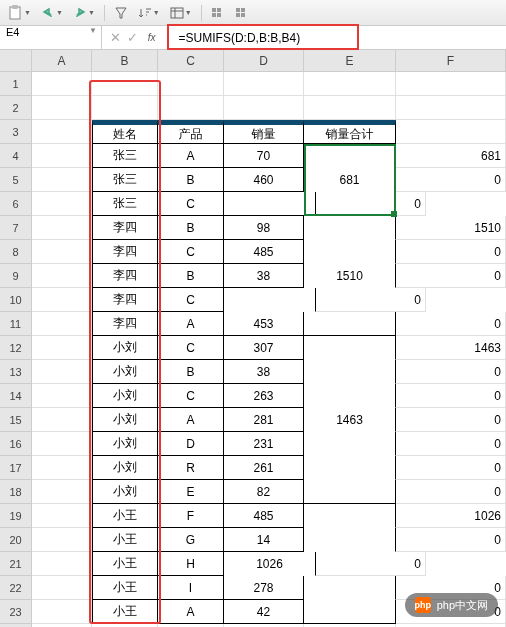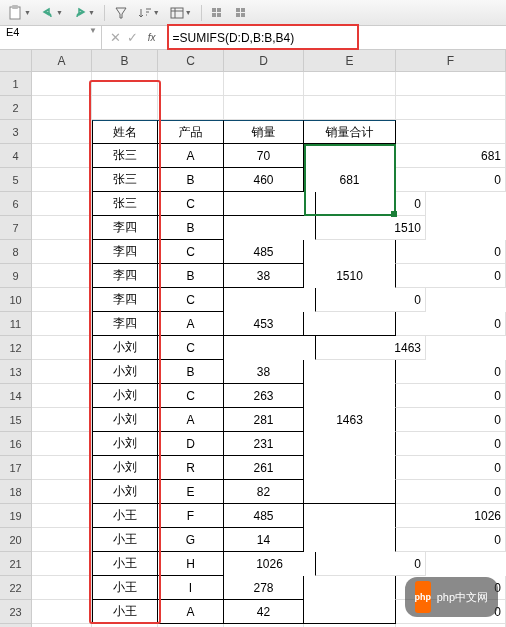--- a/index.html
+++ b/index.html
@@ -9,49 +9,49 @@
     .tb-btn { display: inline-flex; align-items: center; padding: 2px 3px; cursor: pointer; }
     .tb-btn svg { display: block; }
     .tb-sep { width: 1px; height: 16px; background: #ccc; margin: 0 2px; }
     .dropdown-arr { font-size: 7px; color: #666; margin-left: 1px; }
     
     .formula-bar { background: #fff; border-bottom: 1px solid #ccc; display: flex; align-items: stretch; height: 24px; }
     .name-box { width: 102px; border-right: 1px solid #ccc; display: flex; align-items: flex-start; padding: 0 6px; font-size: 11px; position: relative; }
     .name-box .dd { position: absolute; right: 4px; font-size: 8px; color: #888; }
     .fx-btn-group { display: flex; align-items: center; gap: 6px; padding: 0 8px; border-right: 1px solid #eee; }
     .fx-label { font-style: italic; font-size: 10px; color: #555; padding: 0 4px; }
-    .formula-input { flex: 1; display: flex; align-items: center; padding: 0 4px; font-size: 12px; position: relative; }
+    .formula-input { flex: 1; display: flex; align-items: center; padding: 0 10px; font-size: 12px; position: relative; }
     .formula-highlight { position: absolute; border: 2px solid #e53935; left: -2px; top: -2px; width: 192px; height: 26px; pointer-events: none; }
     
     .sheet-area { background: #fff; position: relative; }
     .col-headers { display: flex; height: 22px; background: #e6e6e6; border-bottom: 1px solid #ccc; }
     .corner { width: 32px; border-right: 1px solid #ccc; background: #e6e6e6; }
     .col-h { border-right: 1px solid #ccc; display: flex; align-items: center; justify-content: center; font-size: 12px; color: #444; }
     .col-A { width: 60px; } .col-B { width: 66px; } .col-C { width: 66px; } .col-D { width: 80px; } .col-E { width: 92px; } .col-F { width: 110px; }
     
     .rows { }
     .row { display: flex; height: 24px; }
     .row-h { width: 32px; background: #e6e6e6; border-right: 1px solid #ccc; border-bottom: 1px solid #ccc; display: flex; align-items: center; justify-content: center; font-size: 11px; color: #444; }
     .cell { border-right: 1px solid #e0e0e0; border-bottom: 1px solid #e0e0e0; display: flex; align-items: center; justify-content: center; font-size: 12px; padding: 0 4px; overflow: hidden; }
     .cell.col-F { justify-content: flex-end; }
     
-    .tbl-b-t { border-top: 1px solid #0c4a6e; }
+    .tbl-b-t { border-top: 5px solid #0c4a6e; }
     .tbl-b-b { border-bottom: 1px solid #000; }
     .tbl-b-l { border-left: 1px solid #000; }
     .tbl-b-r { border-right: 1px solid #000 !important; }
     
     .red-box { position: absolute; border: 2px solid #e53935; pointer-events: none; z-index: 10; }
     .red-box-B { left: 89px; top: 30px; width: 72px; height: 544px; border-radius: 3px; }
     
     .active-cell { position: absolute; border: 2px solid #1a7f37; pointer-events: none; z-index: 5; }
     .active-main { left: 304px; top: 94px; width: 92px; height: 72px; }
     .fill-handle { position: absolute; width: 6px; height: 6px; background: #1a7f37; right: -3px; bottom: -3px; }
     
     .watermark { position: absolute; right: 8px; bottom: 10px; background: rgba(60,60,60,0.6); color: #fff; padding: 4px 10px; border-radius: 12px; font-size: 11px; display: flex; align-items: center; gap: 6px; }
-    .watermark-logo { width: 16px; height: 32px; background: #ff6a00; border-radius: 3px; display: flex; align-items: center; justify-content: center; color: #fff; font-size: 9px; font-weight: bold; }
+    .watermark-logo { width: 16px; height: 16px; background: #ff6a00; border-radius: 3px; display: flex; align-items: center; justify-content: center; color: #fff; font-size: 9px; font-weight: bold; }
   </style>
 </head>
 <body>
 
 <div class="toolbar">
   <span class="tb-btn">
     <svg width="16" height="16">
         <rect x="3" y="2" width="10" height="12" fill="#fff" stroke="#888"></rect>
         <rect x="5" y="0" width="6" height="4" rx="1" fill="#bbb"></rect>
       </svg>
@@ -186,20 +186,21 @@
         <div class="cell col-B tbl-b-l tbl-b-r tbl-b-b">张三</div>
         <div class="cell col-C tbl-b-r tbl-b-b">C</div>
         <div class="cell col-E tbl-b-r tbl-b-b"></div>
         <div class="cell col-F">0</div>
       </div>
       <div class="row">
         <div class="row-h">7</div>
         <div class="cell col-A"></div>
         <div class="cell col-B tbl-b-l tbl-b-r tbl-b-b">李四</div>
         <div class="cell col-C tbl-b-r tbl-b-b">B</div>
+        <div class="cell col-D tbl-b-r tbl-b-b">98</div>
         <div class="cell col-E tbl-b-r" style="border-bottom: 1px solid transparent;"></div>
         <div class="cell col-F">1510</div>
       </div>
       <div class="row">
         <div class="row-h">8</div>
         <div class="cell col-A"></div>
         <div class="cell col-B tbl-b-l tbl-b-r tbl-b-b">李四</div>
         <div class="cell col-C tbl-b-r tbl-b-b">C</div>
         <div class="cell col-D tbl-b-r tbl-b-b">485</div>
         <div class="cell col-E tbl-b-r" style="border-bottom: 1px solid transparent;"></div>
@@ -229,20 +230,21 @@
         <div class="cell col-C tbl-b-r tbl-b-b">A</div>
         <div class="cell col-D tbl-b-r tbl-b-b">453</div>
         <div class="cell col-E tbl-b-r tbl-b-b"></div>
         <div class="cell col-F">0</div>
       </div>
       <div class="row">
         <div class="row-h">12</div>
         <div class="cell col-A"></div>
         <div class="cell col-B tbl-b-l tbl-b-r tbl-b-b">小刘</div>
         <div class="cell col-C tbl-b-r tbl-b-b">C</div>
+        <div class="cell col-D tbl-b-r tbl-b-b">307</div>
         <div class="cell col-E tbl-b-r" style="border-bottom: 1px solid transparent;"></div>
         <div class="cell col-F">1463</div>
       </div>
       <div class="row">
         <div class="row-h">13</div>
         <div class="cell col-A"></div>
         <div class="cell col-B tbl-b-l tbl-b-r tbl-b-b">小刘</div>
         <div class="cell col-C tbl-b-r tbl-b-b">B</div>
         <div class="cell col-D tbl-b-r tbl-b-b">38</div>
         <div class="cell col-E tbl-b-r" style="border-bottom: 1px solid transparent;"></div>

